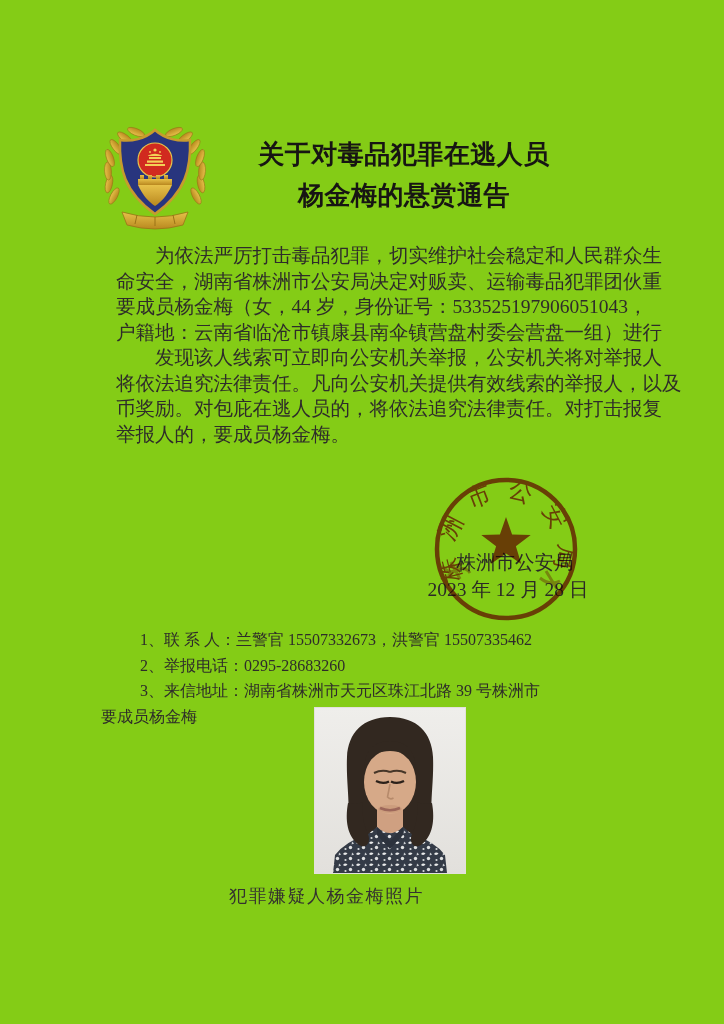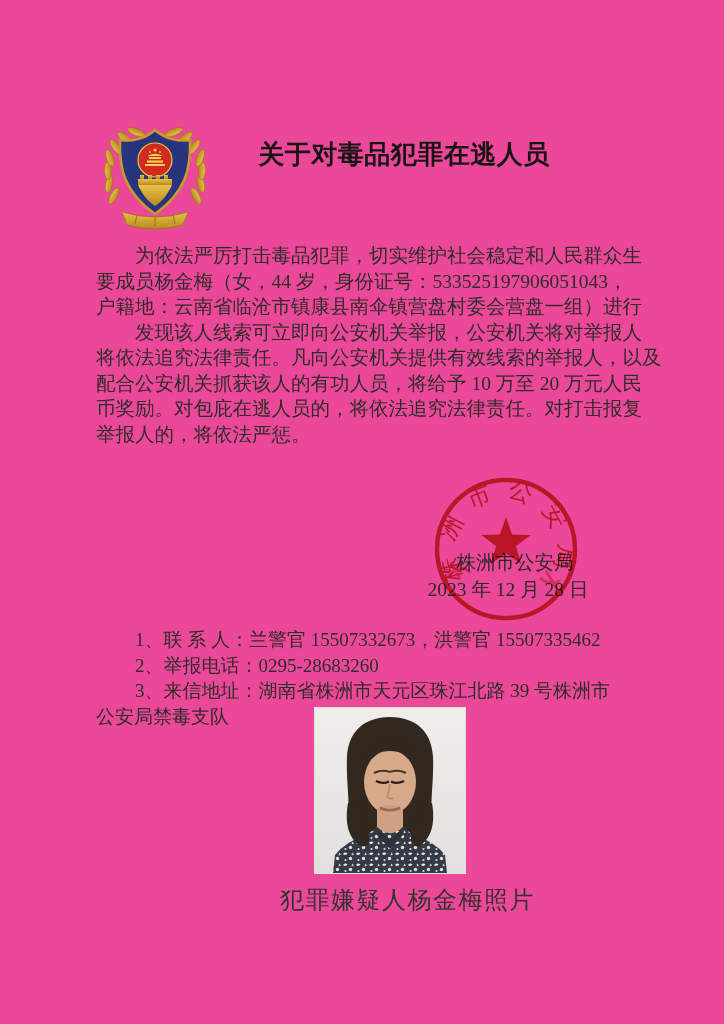--- a/index.html
+++ b/index.html
@@ -1,44 +1,44 @@
 <!DOCTYPE html>
 <html><head>
 <meta charset="utf-8">
 <style>
   html,body{margin:0;padding:0;background:#ffffff;}
   .page{
-    position:relative;width:724px;height:1024px;background:#ec4899;overflow:hidden;
+    position:relative;width:724px;height:1024px;background:#84cc16;overflow:hidden;
     font-family:"Liberation Serif","DejaVu Serif",serif;color:#2e2c2a;
   }
   
   .emblem{position:absolute;left:95px;top:122px;width:120px;height:110px;}
   
   .title{position:absolute;left:228px;top:134px;width:352px;text-align:center;
          font-weight:bold;font-size:26px;line-height:41px;color:#171513;letter-spacing:0.5px;}
   .title div{white-space:pre;}
   
   .bodytext{position:absolute;left:96px;top:243px;width:545px;font-size:19.5px;line-height:25.5px;}
-  .line{white-space:pre;}
+  .line{white-space:pre;margin-left:20px;}
   .indent{padding-left:39px;}
   
   .agency{position:absolute;left:437px;top:549px;width:156px;text-align:center;
           font-size:19.5px;white-space:pre;color:#2b2927;z-index:1;}
   .date{position:absolute;left:415px;top:576px;width:186px;text-align:center;
         font-size:19.5px;white-space:pre;color:#2b2927;z-index:1;}
   
   .seal{position:absolute;left:428px;top:474px;width:156px;height:152px;
         mix-blend-mode:multiply;opacity:0.9;z-index:2;}
   
-  .contact{position:absolute;left:96px;top:627px;width:560px;font-size:19px;line-height:25.5px;}
+  .contact{position:absolute;left:81px;top:627px;width:560px;font-size:16px;line-height:25.5px;}
   
   .photo{position:absolute;left:315px;top:708px;width:150px;height:165px;
          outline:1px solid #e3e1dc;}
-  .caption{position:absolute;left:245px;top:884px;width:290px;text-align:right;
-           font-size:24px;letter-spacing:1.5px;white-space:pre;color:#34322f;}
+  .caption{position:absolute;left:229px;top:884px;width:290px;text-align:left;
+           font-size:18px;letter-spacing:1.5px;white-space:pre;color:#34322f;}
 </style>
 </head>
 <body>
 
 <div class="page">
 
   <svg class="emblem" viewBox="0 0 120 110">
     <defs>
       <linearGradient id="gold" x1="0" y1="0" x2="0" y2="1">
         <stop offset="0" stop-color="#e7c14a"></stop>
@@ -79,31 +79,32 @@
       <rect x="45" y="53" width="4" height="4" fill="url(#gold)"></rect>
       <rect x="53" y="53" width="4" height="4" fill="url(#gold)"></rect>
       <rect x="61" y="53" width="4" height="4" fill="url(#gold)"></rect>
       <rect x="69" y="53" width="4" height="4" fill="url(#gold)"></rect>
       <path d="M43,63 C48,74 54,80 60,84 C66,80 72,74 77,63 Z" fill="url(#gold)"></path>
     </g>
   </svg>
 
   <div class="title">
     <div>关于对毒品犯罪在逃人员</div>
+    <div>杨金梅的悬赏通告</div>
   </div>
 
   <div class="bodytext">
     <div class="line indent">为依法严厉打击毒品犯罪，切实维护社会稳定和人民群众生</div>
+    <div class="line">命安全，湖南省株洲市公安局决定对贩卖、运输毒品犯罪团伙重</div>
     <div class="line">要成员杨金梅（女，44 岁，身份证号：533525197906051043，</div>
     <div class="line">户籍地：云南省临沧市镇康县南伞镇营盘村委会营盘一组）进行</div>
     <div class="line indent">发现该人线索可立即向公安机关举报，公安机关将对举报人</div>
     <div class="line">将依法追究法律责任。凡向公安机关提供有效线索的举报人，以及</div>
-    <div class="line">配合公安机关抓获该人的有功人员，将给予 10 万至 20 万元人民</div>
     <div class="line">币奖励。对包庇在逃人员的，将依法追究法律责任。对打击报复</div>
-    <div class="line">举报人的，将依法严惩。</div>
+    <div class="line">举报人的，要成员杨金梅。</div>
   </div>
 
   <div class="agency">株洲市公安局</div>
   <div class="date">2023 年 12 月 28 日</div>
 
   <svg class="seal" viewBox="0 0 156 152">
     <circle cx="78" cy="75" r="69" fill="none" stroke="#c23b2c" stroke-width="4.5"></circle>
     <polygon transform="translate(78,69)" fill="#c23b2c" points="0,-26 -6.1,-8.4 -24.7,-8 -9.9,3.2 -15.3,21 0,10.4 15.3,21 9.9,3.2 24.7,-8 6.1,-8.4"></polygon>
     <defs>
       <path id="sealArc" d="M46.6,115.2 A51,51 0 1 1 109.4,115.2" fill="none"></path>
@@ -116,21 +117,21 @@
       <path d="M20,102 l14,-13 M23,88 l9,17"></path>
       <path d="M112,104 q10,8 20,3"></path>
       <path d="M118,97 l11,18"></path>
     </g>
   </svg>
 
   <div class="contact">
     <div class="line indent">1、联 系 人：兰警官 15507332673，洪警官 15507335462</div>
     <div class="line indent">2、举报电话：0295-28683260</div>
     <div class="line indent">3、来信地址：湖南省株洲市天元区珠江北路 39 号株洲市</div>
-    <div class="line">公安局禁毒支队</div>
+    <div class="line">要成员杨金梅</div>
   </div>
 
   <svg class="photo" viewBox="0 0 150 165">
     <defs>
       <linearGradient id="pbg" x1="0" y1="0" x2="0" y2="1">
         <stop offset="0" stop-color="#efeeeb"></stop>
           <stop offset="1" stop-color="#e2e0dc"></stop>
       </linearGradient>
       <pattern id="shirtPat" width="13" height="11" patternUnits="userSpaceOnUse">
         <rect width="13" height="11" fill="#343b47"></rect>

